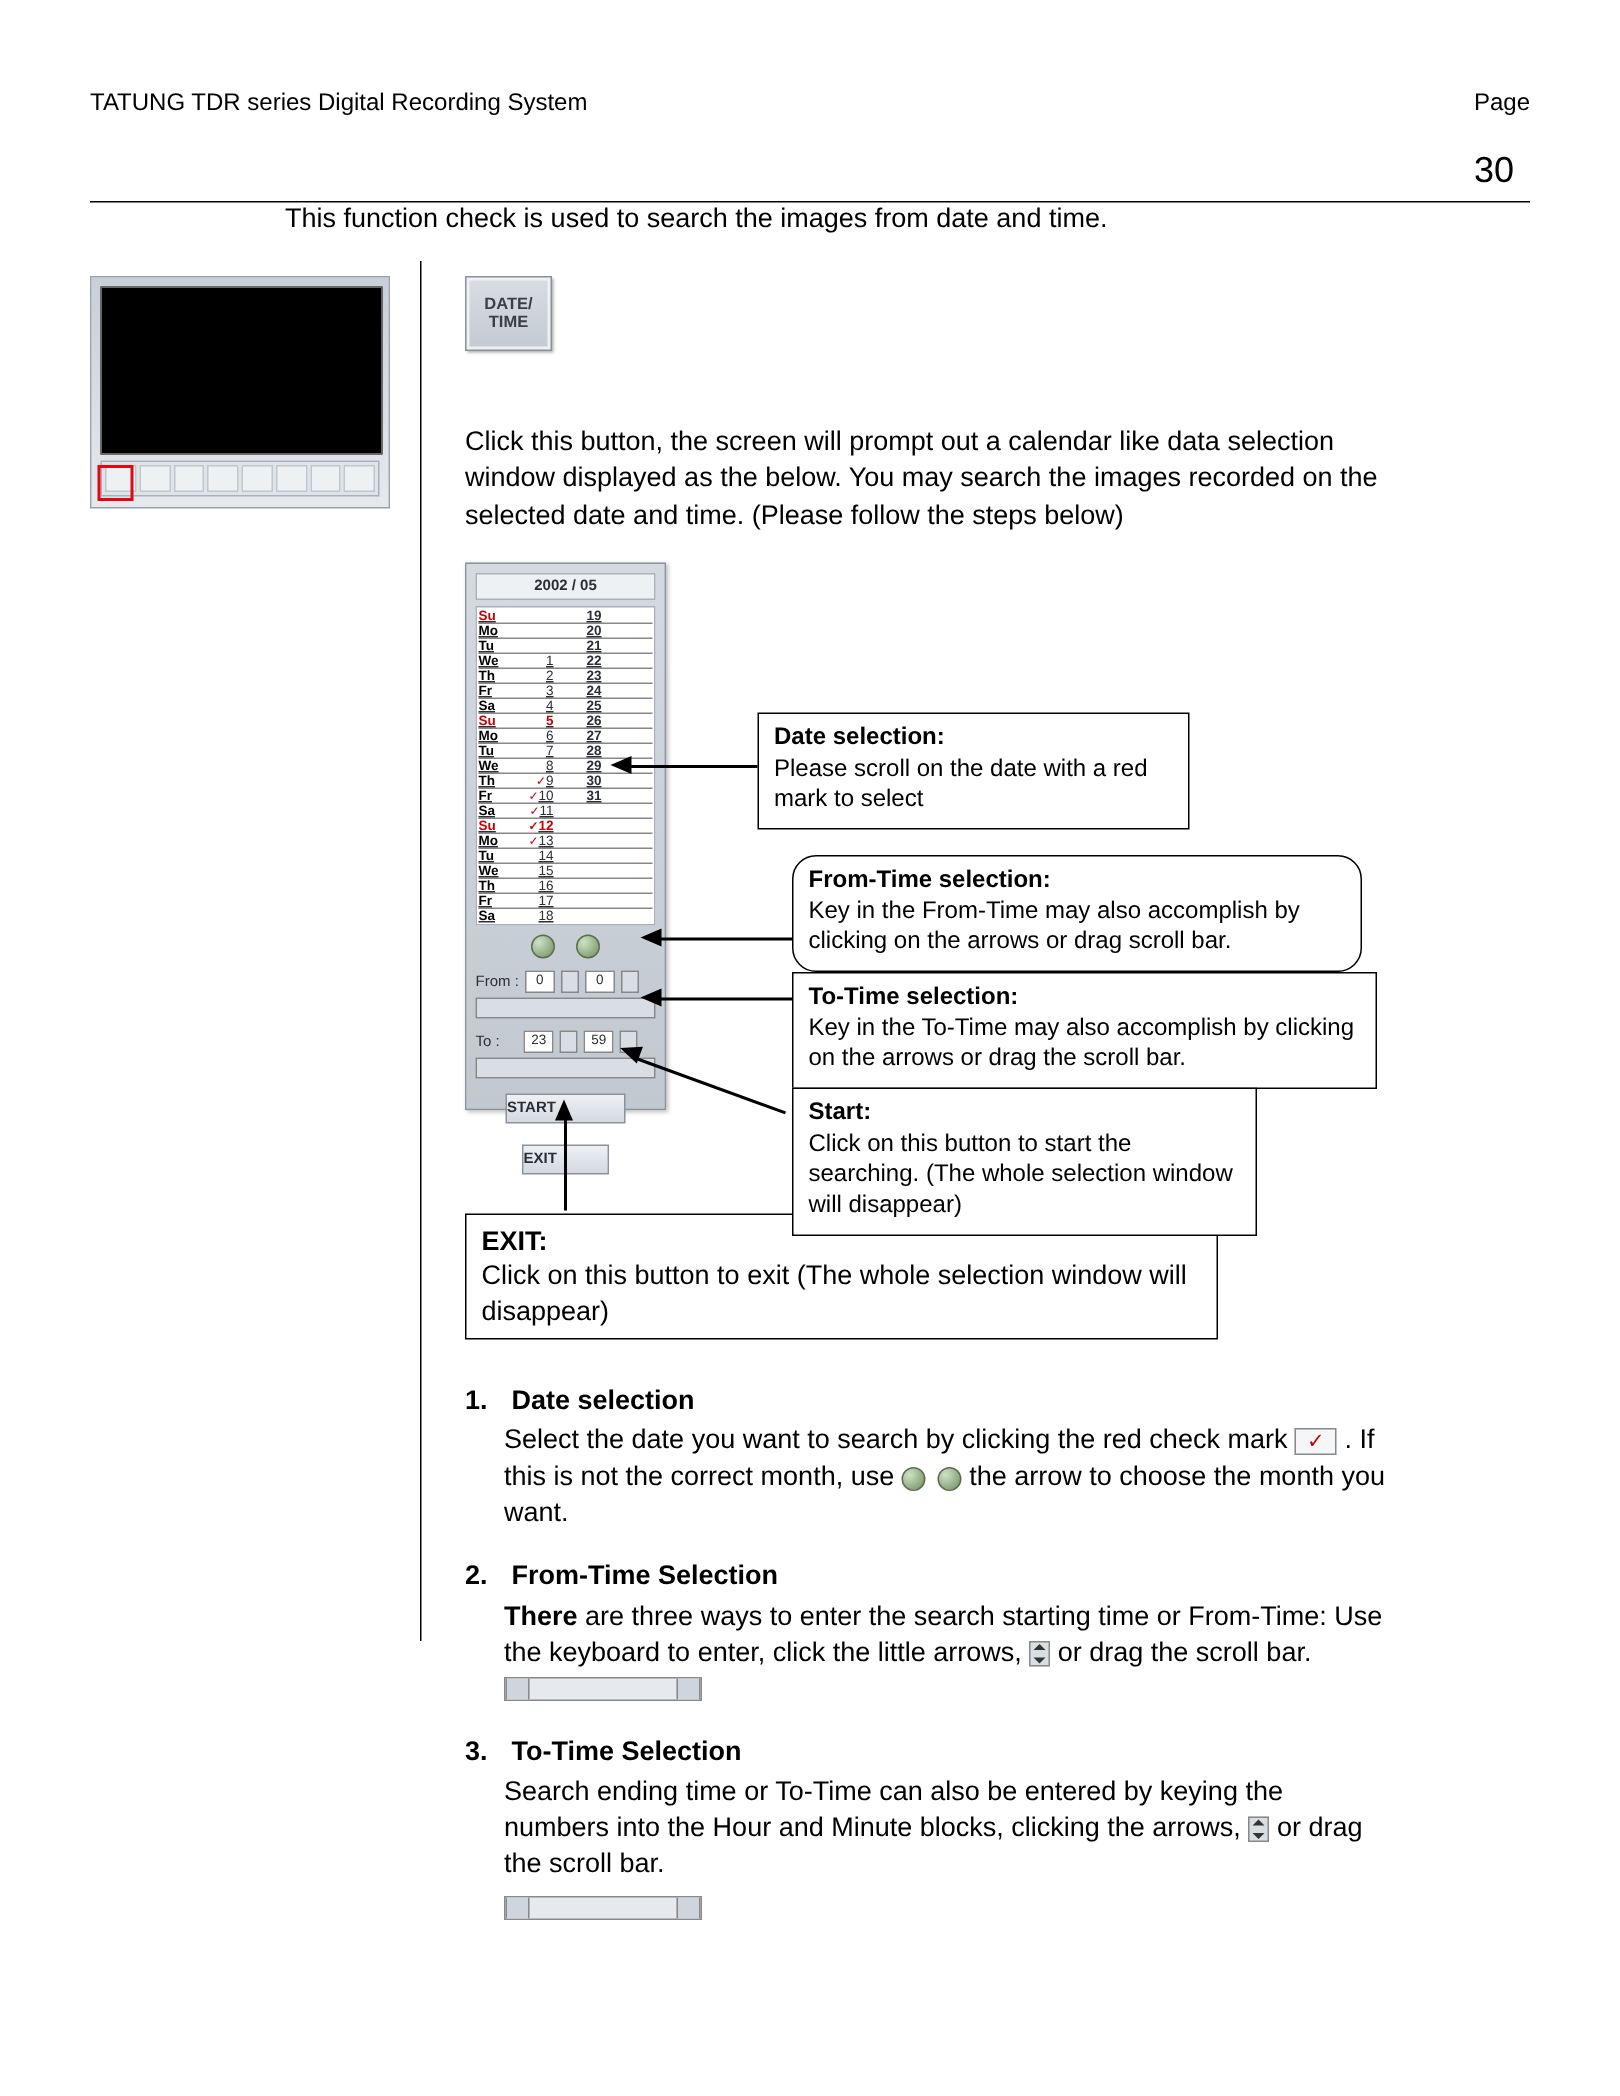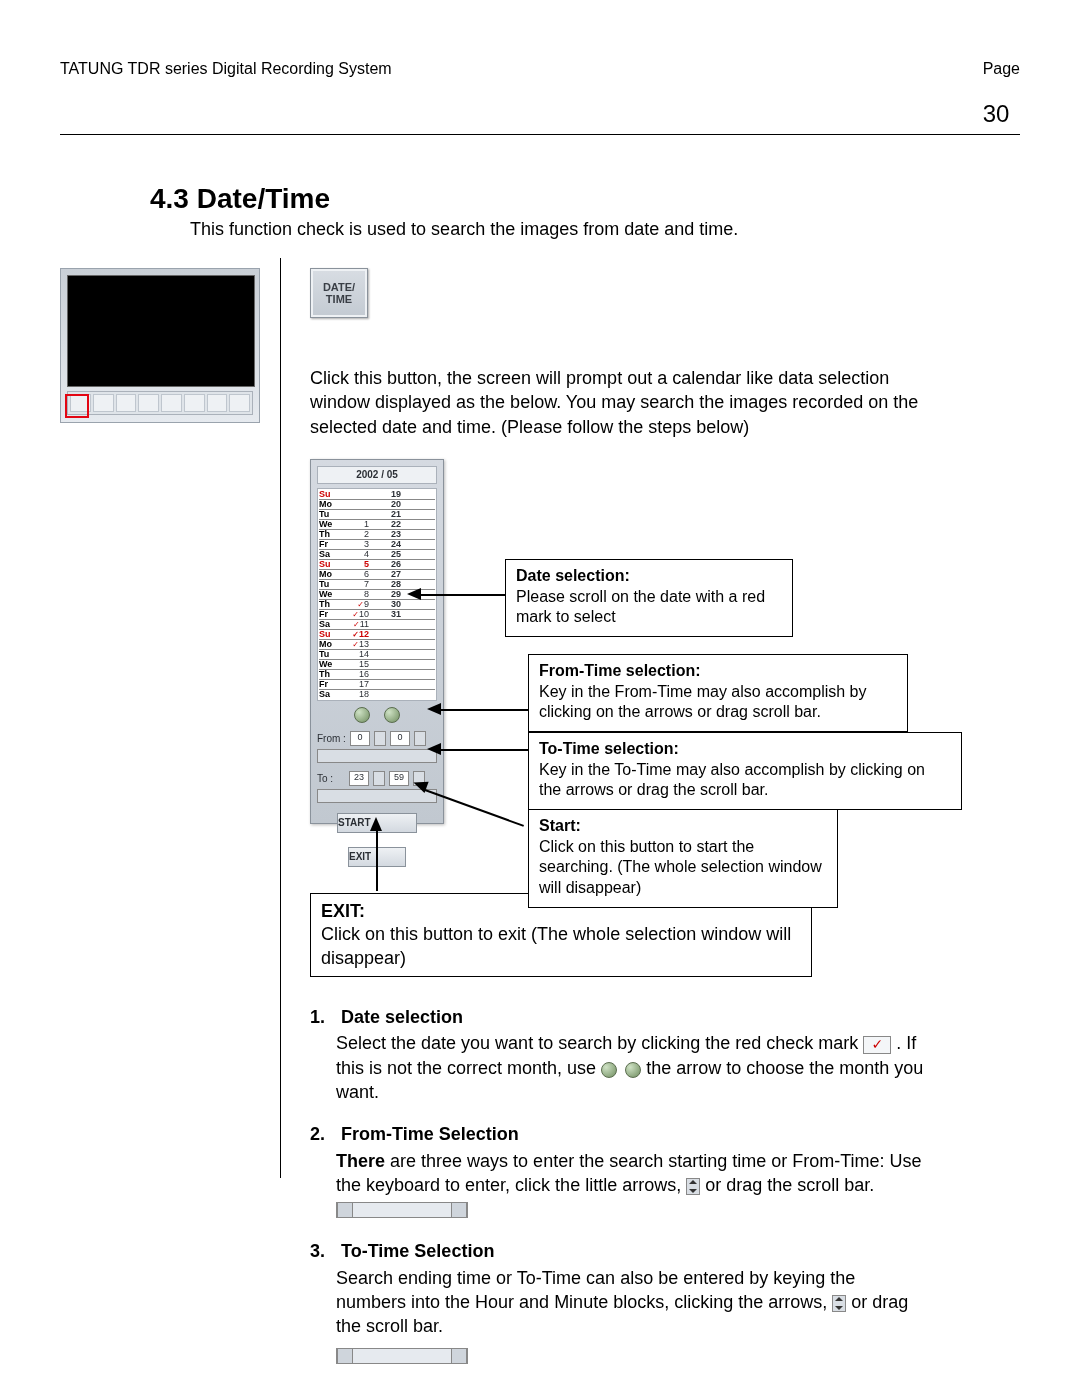--- a/index.html
+++ b/index.html
@@ -123,21 +123,21 @@
     box-sizing: border-box;
     font-size: 9px;
     color: #2b2f35;
   }
   .panel .title-bar {
     height: 16px; background: #eef1f4; border: 1px solid #aab1ba;
     text-align: center; font-size: 10px; line-height: 16px; font-weight: 700;
   }
   .cal-grid {
     margin-top: 4px; background: #fff; border: 1px solid #aab1ba;
-    padding: 1px; line-height: 1;
+    padding: 1px; line-height: 1; text-decoration: underline;
   }
   .cal-row { display: flex; border-bottom: 1px solid #888; }
   .cal-row:last-child { border-bottom: none; }
   .cal-row span { display: inline-block; }
   .dname { width: 22px; font-weight: 700; color: #000; }
   .dname.red, .dnum.red { color: #c00; font-weight: 700; }
   .dnum { width: 28px; text-align: right; padding-right: 4px; }
   .dnum2 { width: 28px; text-align: right; padding-right: 2px; font-weight: 700; }
   .check { color: #c00; font-size: 8px; }
   .arrows-row { display:flex; justify-content:center; gap:14px; margin-top:6px; }
@@ -232,21 +232,20 @@
 <div class="page">
 
   <div class="hdr">
     <span>TATUNG TDR series Digital Recording System</span>
     <span class="pg-wrap">
       <span>Page</span>
       <span class="pgnum">30</span>
     </span>
   </div>
 
-  <div class="section-title">4.3 Date/Time</div>
   <div class="intro">This function check is used to search the images from date and time.</div>
 
   <div class="body-area">
     <div class="vline"></div>
 
     <div class="left-col">
       <div class="thumb">
         <div class="screen"></div>
         <div class="bar">
           <div class="btn"></div>
@@ -405,28 +404,28 @@
           <div class="big-btn" style="width:56px; margin-top:14px;">EXIT</div>
         </div>
 
         <div class="callout" style="left:195px; top:100px; width:288px;">
           <div class="ct-title">Date selection:</div>
           <div>Please scroll on the date with a red mark to select</div>
         </div>
         <div class="arrow-line" style="left:110px; top:135px; width:85px;"></div>
         <div class="arrow-head" style="left:97px; top:129px;"></div>
 
-        <div class="callout" style="left:218px; top:195px; width:380px;">
+        <div class="callout" style="left:218px; top:195px; width:380px;border-radius:16px;">
           <div class="ct-title">From-Time selection:</div>
           <div>Key in the From-Time may also accomplish by clicking on the arrows or drag scroll bar.</div>
         </div>
         <div class="arrow-line" style="left:130px; top:250px; width:88px;"></div>
         <div class="arrow-head" style="left:117px; top:244px;"></div>
 
-        <div class="callout" style="left:218px; top:273px; width:434px;">
+        <div class="callout" style="left:218px; top:273px; width:390px;">
           <div class="ct-title">To-Time selection:</div>
           <div>Key in the To-Time may also accomplish by clicking on the arrows or drag the scroll bar.</div>
         </div>
         <div class="arrow-line" style="left:130px; top:290px; width:88px;"></div>
         <div class="arrow-head" style="left:117px; top:284px;"></div>
 
         <div class="callout" style="left:218px; top:350px; width:310px;">
           <div class="ct-title">Start:</div>
           <div>Click on this button to start the searching. (The whole selection window will disappear)</div>
         </div>

